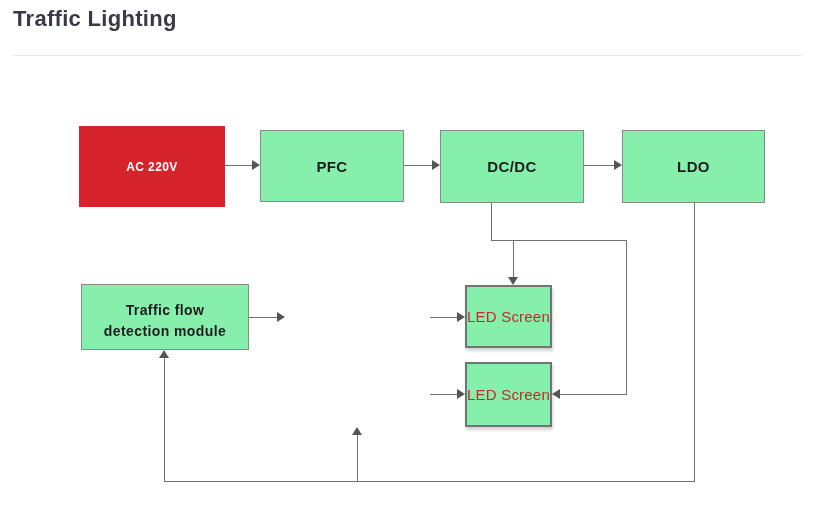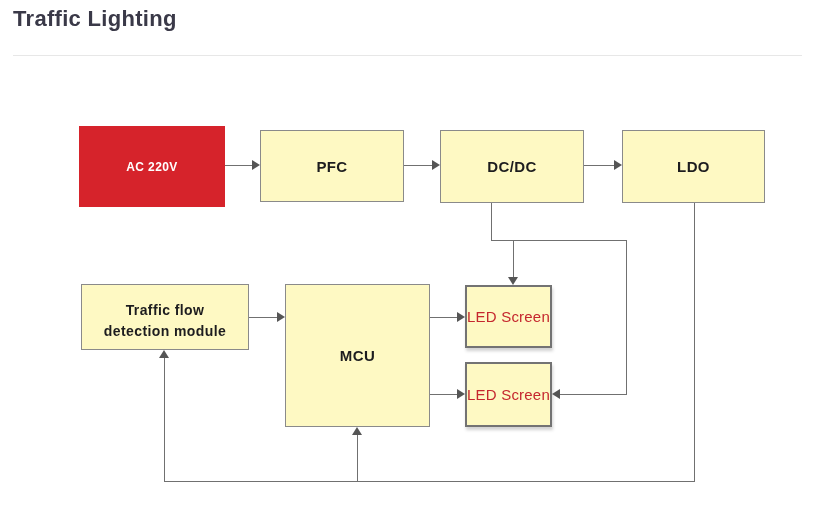--- a/index.html
+++ b/index.html
@@ -32,21 +32,21 @@
     height: 1px;
     background: #e7e7e7;
   }
   
   .node {
     position: absolute;
     display: flex;
     align-items: center;
     justify-content: center;
     text-align: center;
-    background: #fef9c3;
+    background: #86efac;
     border: 1px solid #8a8a8a;
     font-size: 15px;
     font-weight: 600;
     color: #1d1d1f;
     letter-spacing: 0.4px;
     box-sizing: border-box;
   }
   .node-ac220v {
     left: 79px; top: 126px; width: 146px; height: 81px;
     background: #d6232b;
@@ -148,23 +148,20 @@
   </div>
 
   <div class="node node-dcdc">
     <span>DC/DC</span>
   </div>
 
   <div class="node node-traffic">
     <span class="wrap">Traffic flow detection module</span>
   </div>
 
-  <div class="node node-mcu">
-    <span>MCU</span>
-  </div>
 
   <div class="node node-led node-led1">
     <span>LED Screen</span>
   </div>
 
   <div class="node node-led node-led2">
     <span>LED Screen</span>
   </div>
 
   <div class="line l1"></div>

